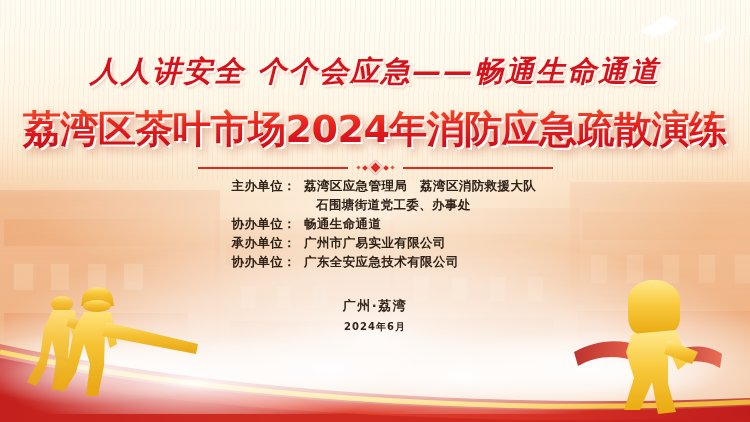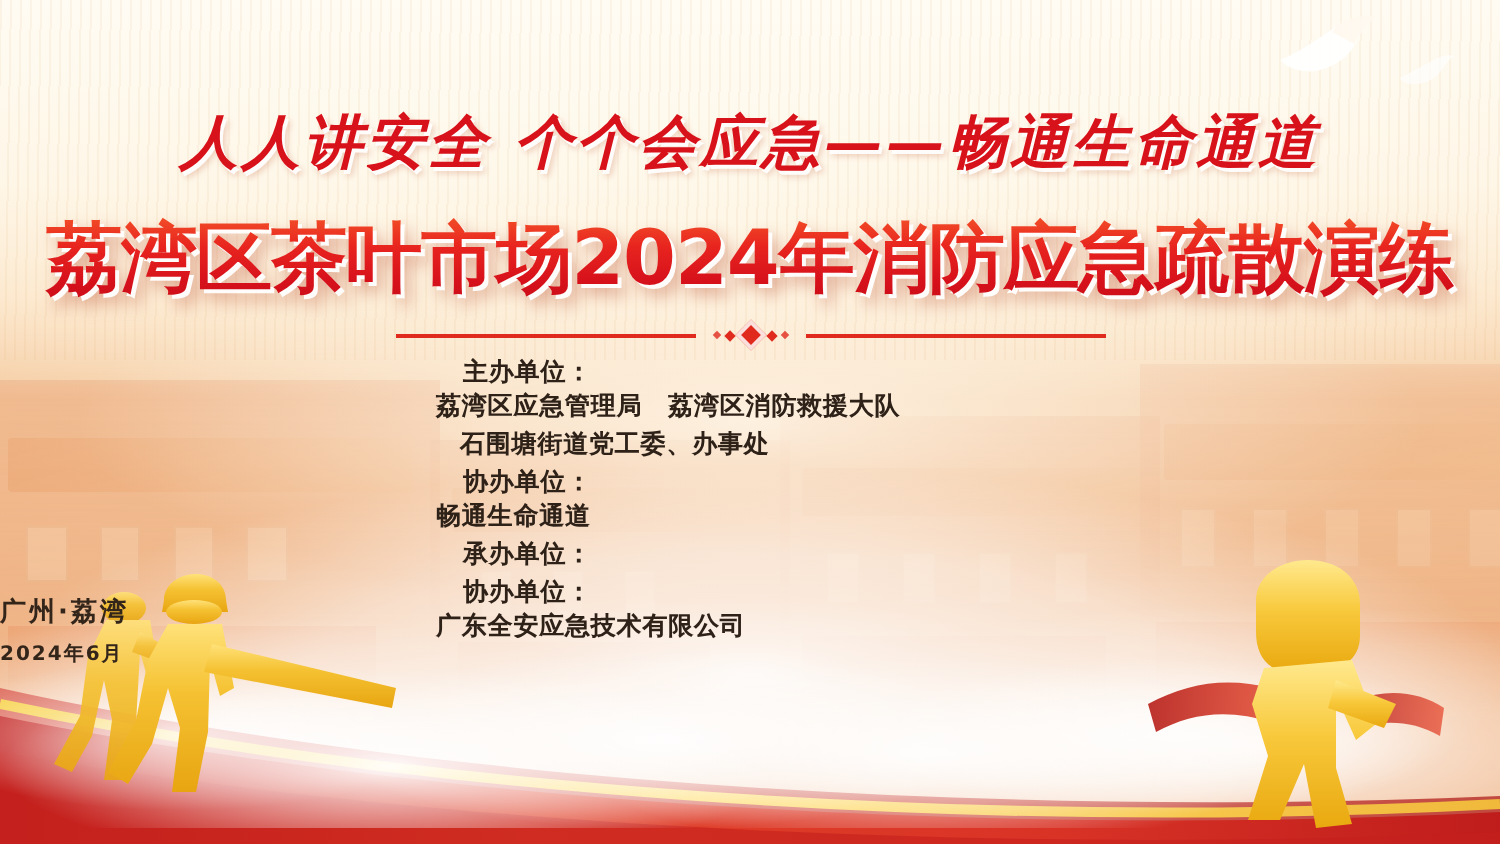--- a/index.html
+++ b/index.html
@@ -140,35 +140,35 @@
   .divider .orn{display:flex;align-items:center;gap:3px;padding:0 9px;}
   .dot{width:4px;height:4px;background:#e02a1e;transform:rotate(45deg);}
   .dot.sm{width:3px;height:3px;opacity:.8;}
   .diamond{width:11px;height:11px;background:#e02a1e;transform:rotate(45deg);
            box-shadow:inset 0 0 0 2px rgba(255,255,255,.85);}
 
   .orgs{
     position:absolute;left:0;right:0;top:178px;
     display:flex;flex-direction:column;align-items:center;
   }
-  .org-row{display:flex;align-items:flex-start;width:330px;margin-bottom:2px;flex-direction:column;}
+  .org-row{display:flex;align-items:center;width:330px;margin-bottom:2px;}
   .org-label{
     width:86px;text-align:right;
     font-size:12.5px;font-weight:bold;color:#2e2118;
     letter-spacing:.4px;flex:0 0 auto;
   }
   .org-val{
     flex:1;padding-left:8px;
     font-size:12.5px;font-weight:bold;color:#2e2118;
     letter-spacing:.4px;white-space:nowrap;
   }
   .org-val.indent{padding-left:8px;margin-left:12px;}
 
   .footer{
-    position:absolute;left:0;right:0;top:297px;text-align:left;
+    position:absolute;left:0;right:0;top:297px;text-align:center;
   }
   .footer .place{
     font-size:13px;font-weight:bold;color:#33251a;letter-spacing:1.5px;margin-bottom:5px;
   }
   .footer .date{
     font-size:10px;font-weight:bold;color:#33251a;letter-spacing:1px;
   }
 </style>
 </head>
 <body>
@@ -321,20 +321,21 @@
     <div class="org-row">
       <div class="org-label"></div>
       <div class="org-val indent">石围塘街道党工委、办事处</div>
     </div>
     <div class="org-row">
       <div class="org-label">协办单位：</div>
       <div class="org-val">畅通生命通道</div>
     </div>
     <div class="org-row">
       <div class="org-label">承办单位：</div>
+      <div class="org-val">广州市广易实业有限公司</div>
     </div>
     <div class="org-row">
       <div class="org-label">协办单位：</div>
       <div class="org-val">广东全安应急技术有限公司</div>
     </div>
   </div>
 
   <div class="footer">
     <div class="place">广州·荔湾</div>
     <div class="date">2024年6月</div>

